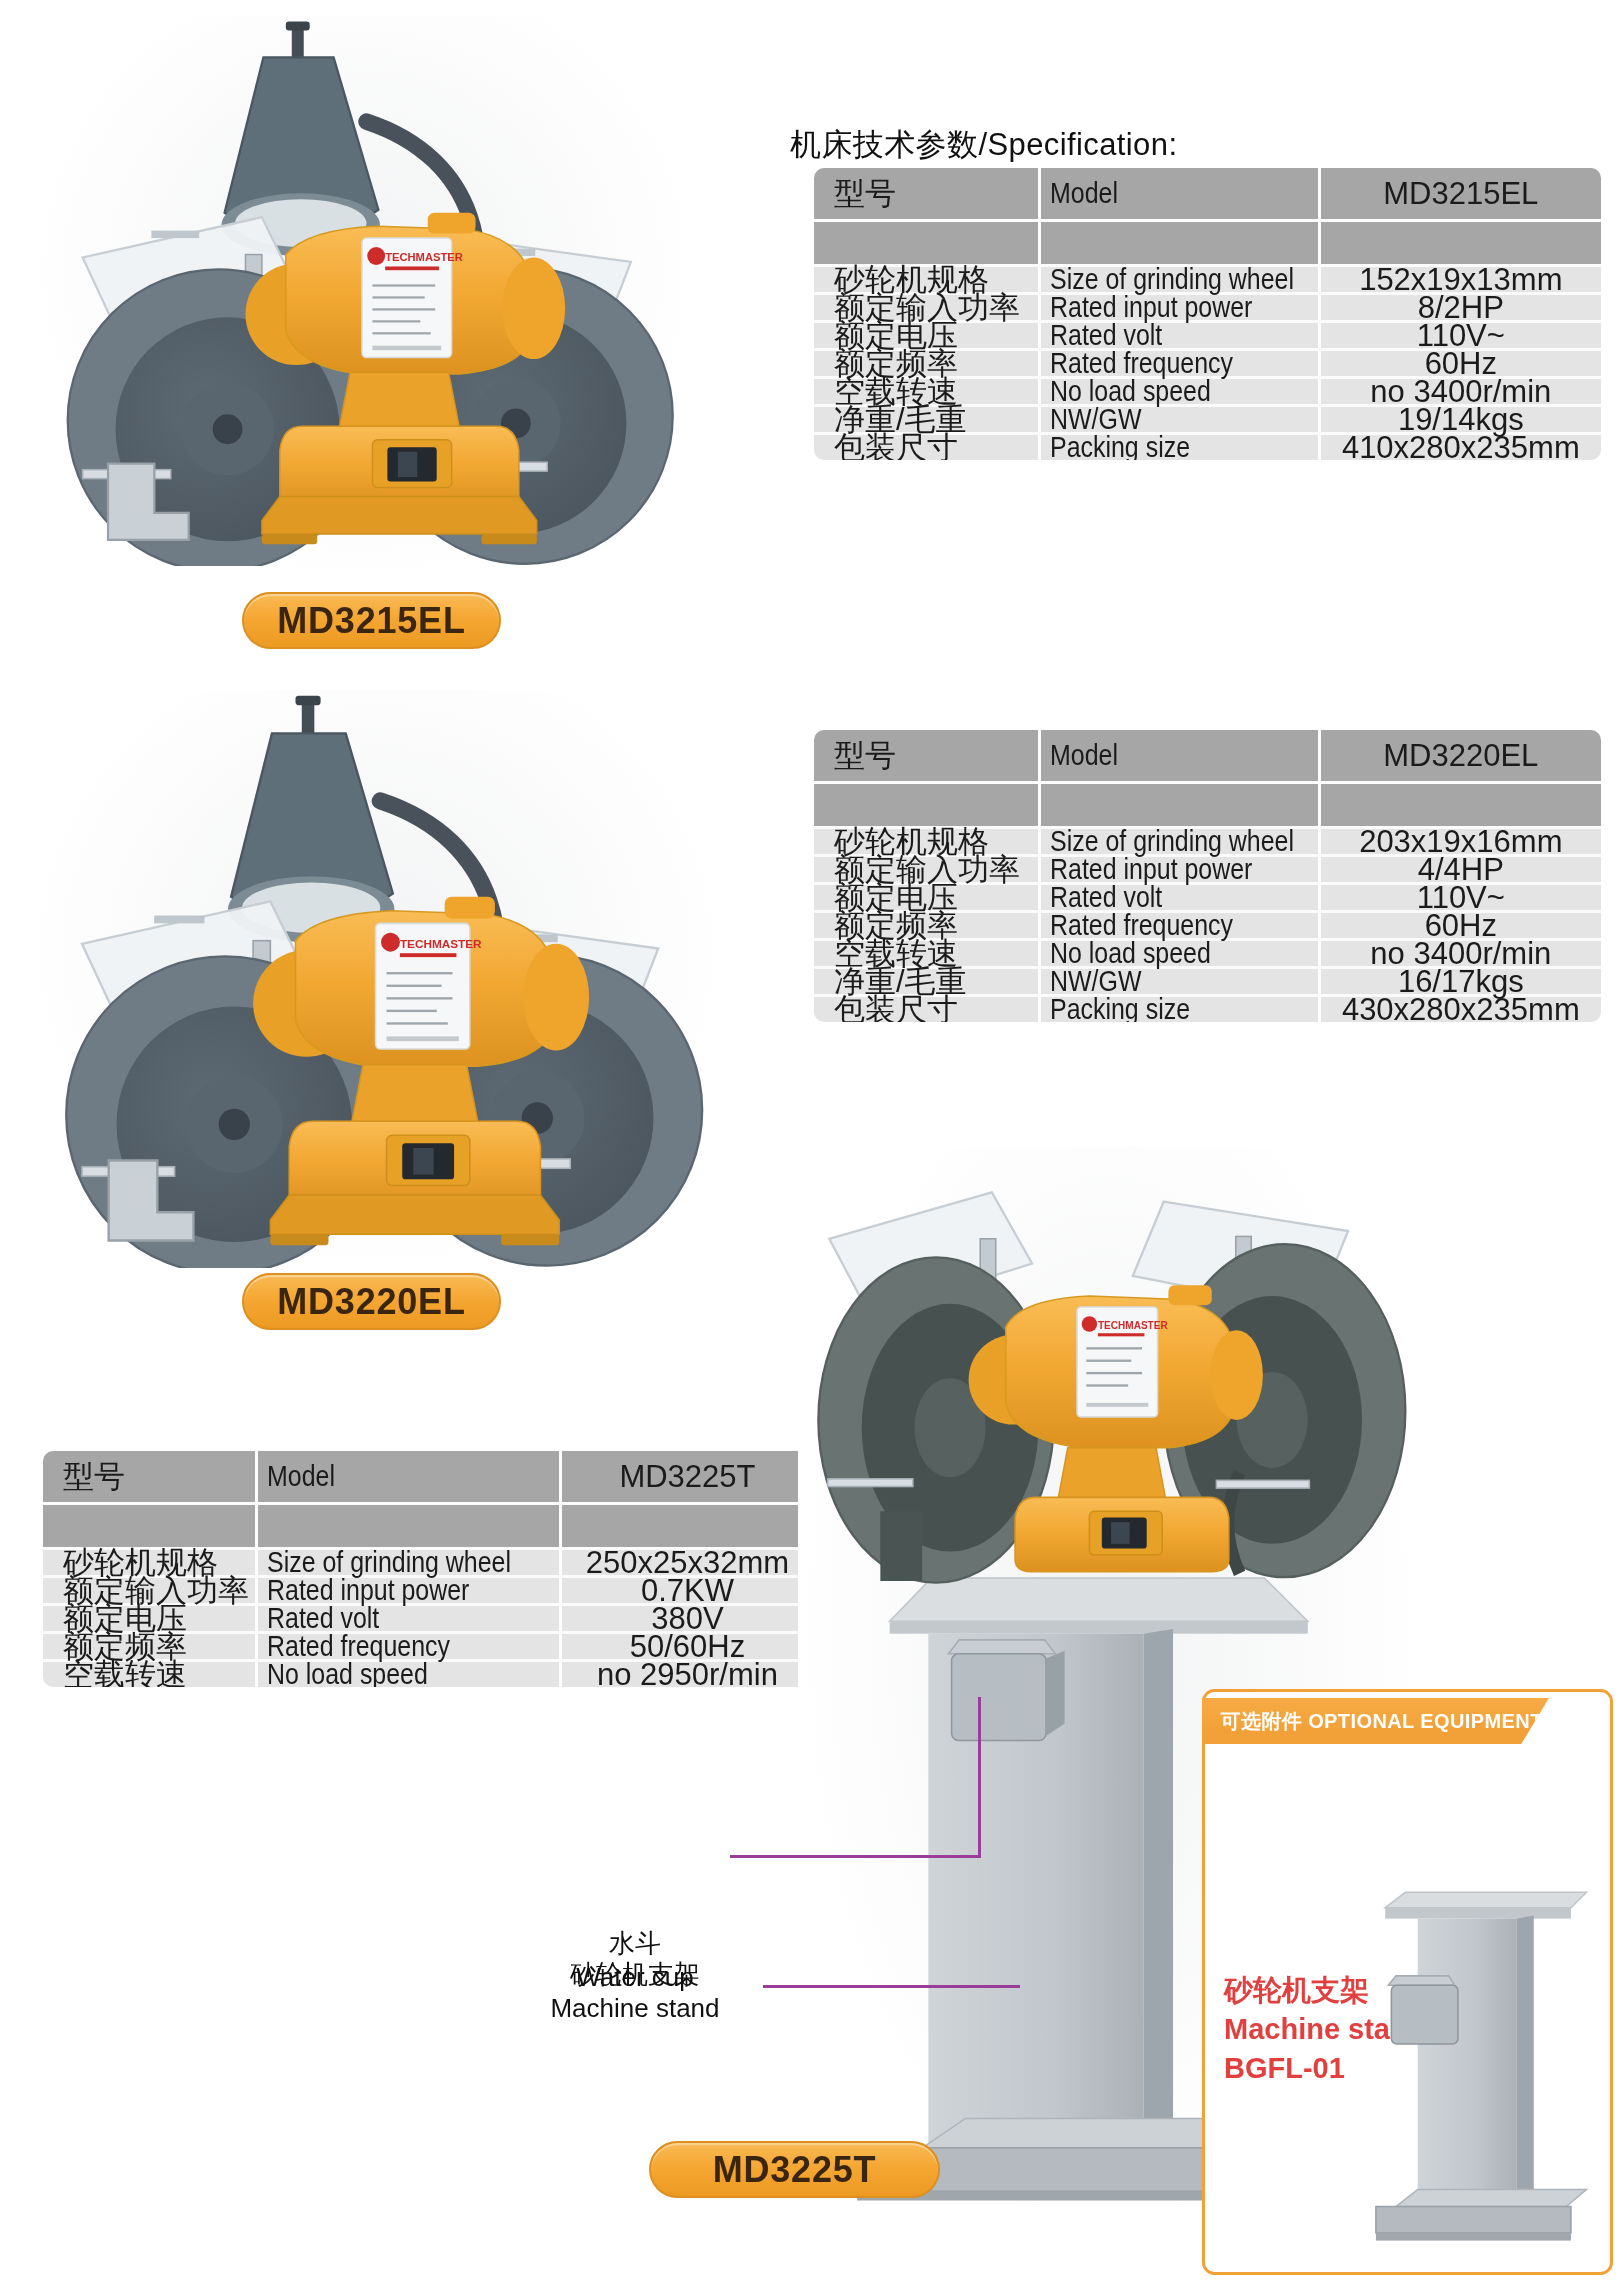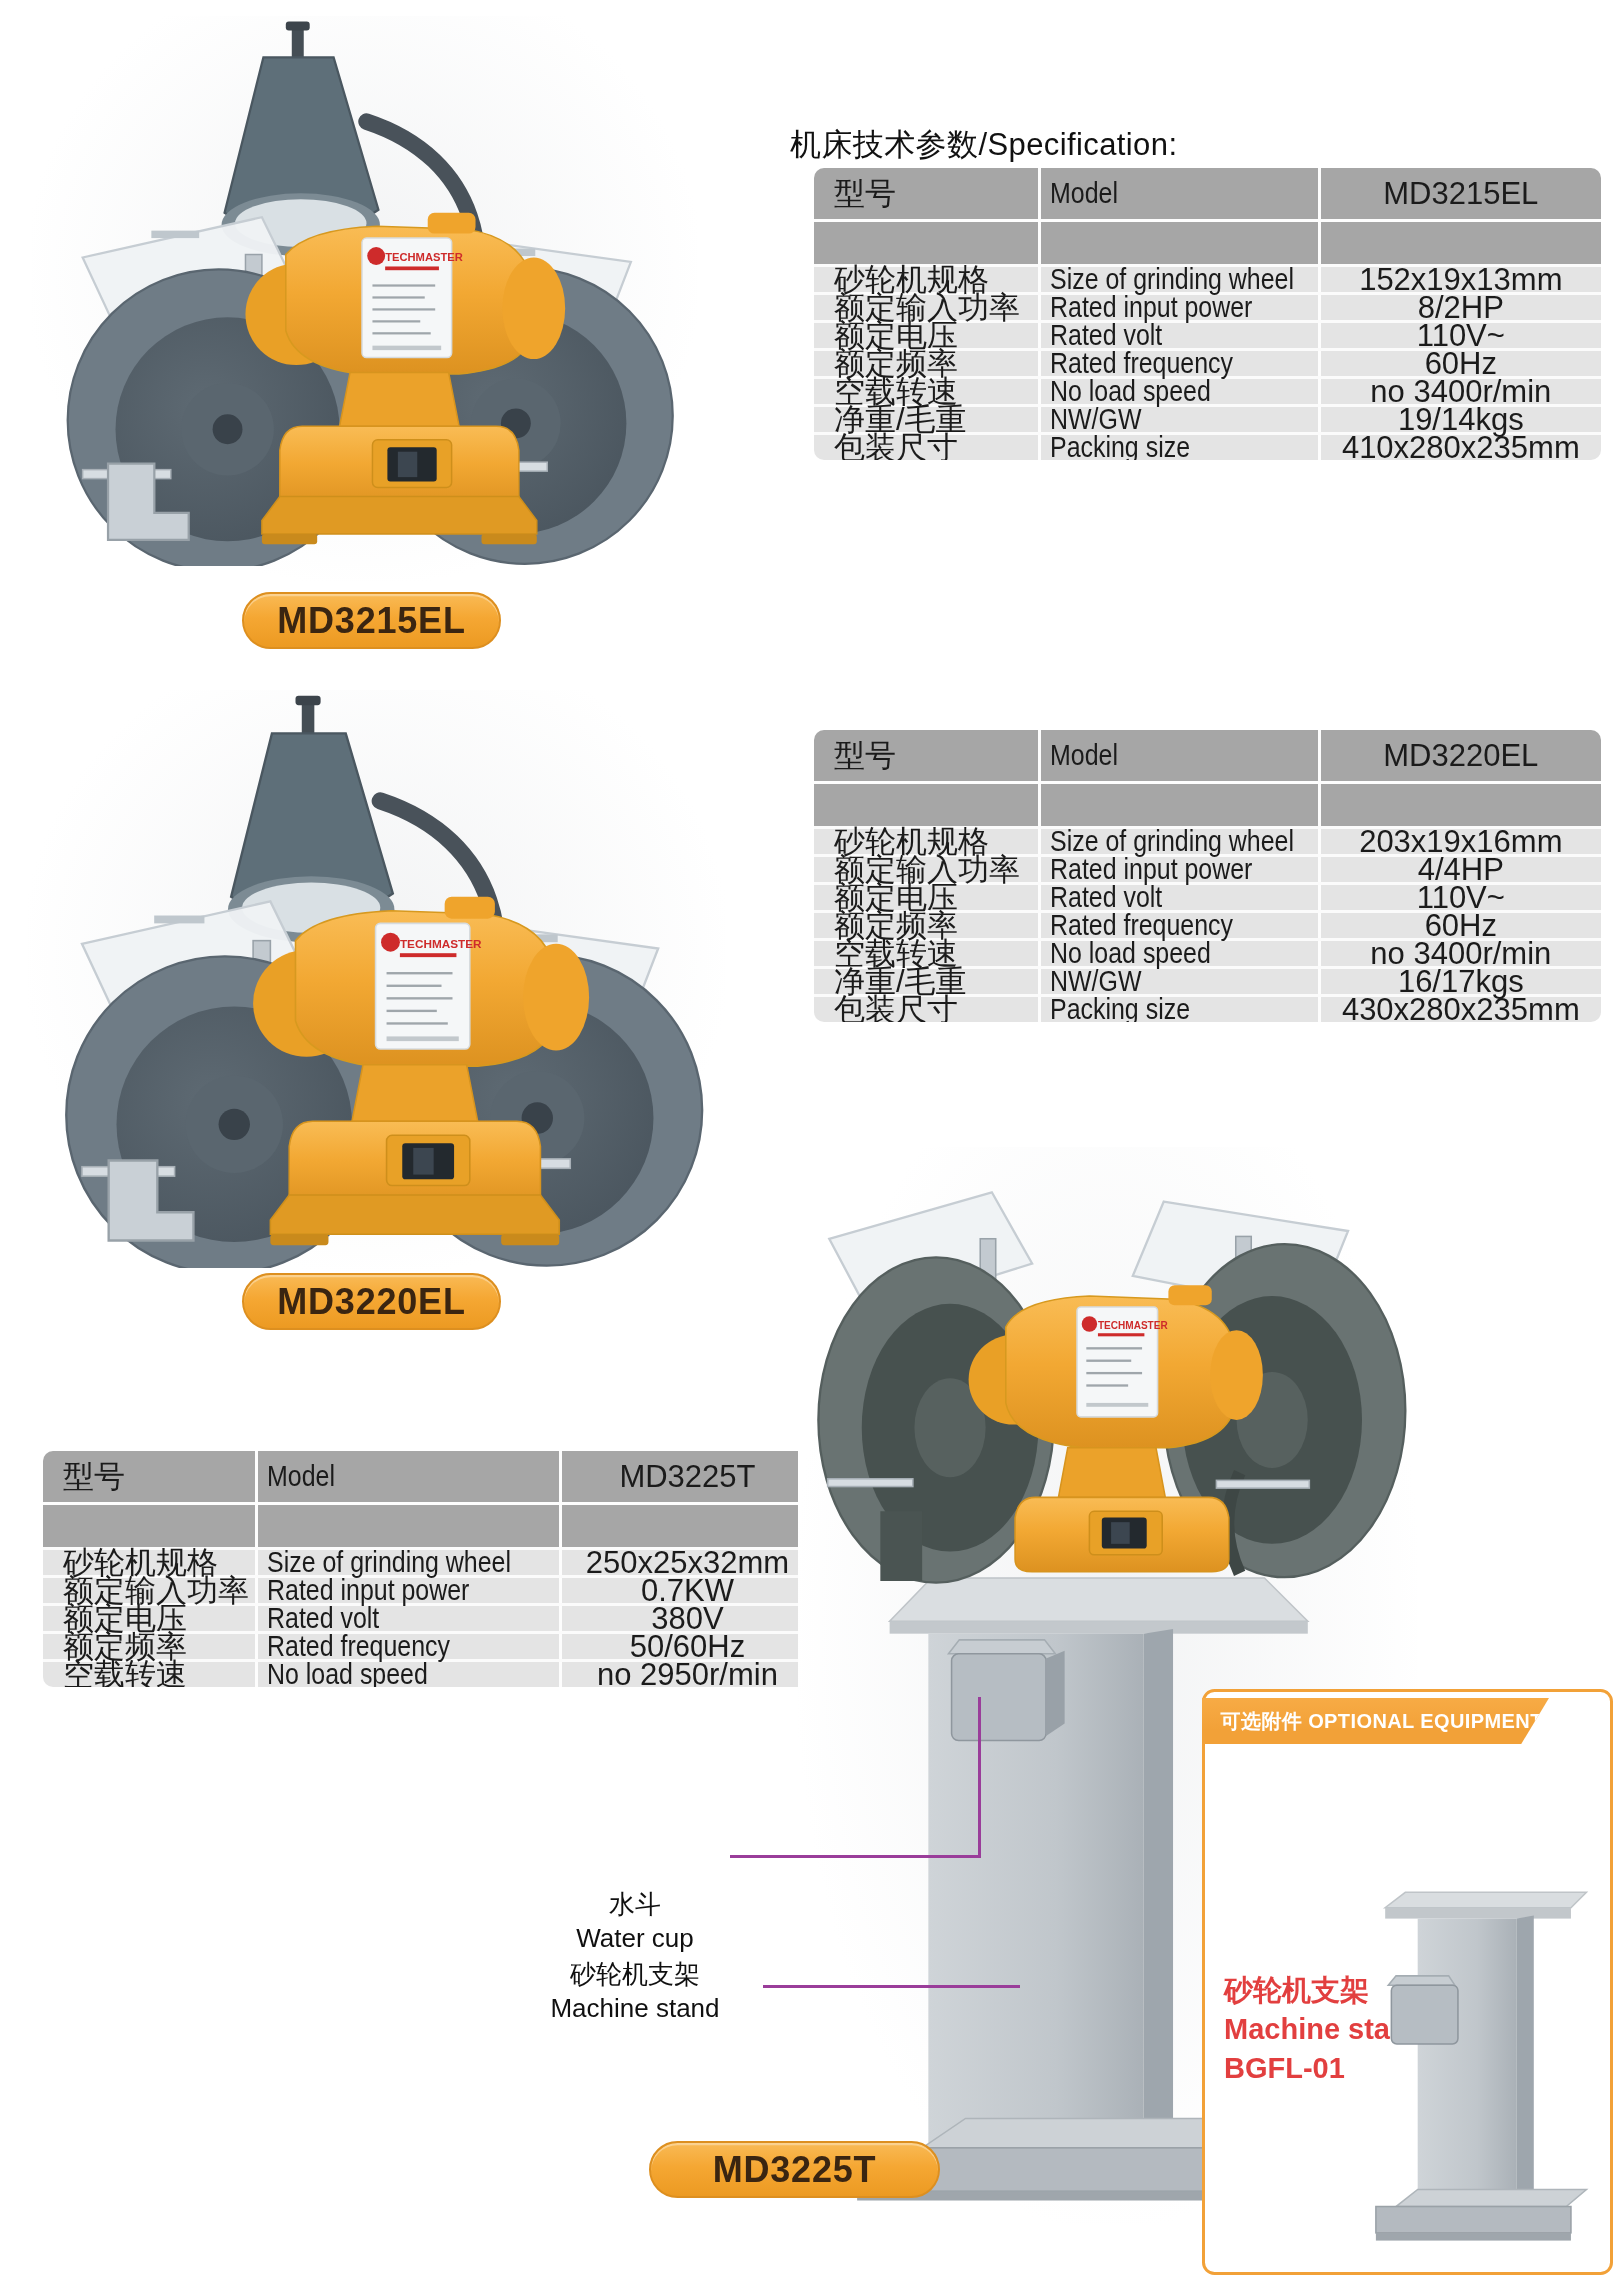--- a/index.html
+++ b/index.html
@@ -53,21 +53,21 @@
     box-shadow: inset 0 2.3px 0 rgba(255,255,255,.35);
   }
   .badge.b1 { left: 242px; top: 592px;  width: 259px; }
   .badge.b2 { left: 242px; top: 1273px; width: 259px; }
   .badge.b3 { left: 649px; top: 2141px; width: 291px; }
 
   .callout {
     position: absolute; text-align: center;
     font-size: 26px; line-height: 34px; color: #101010;
   }
-  .callout.water { left: 542px; top: 1887px; width: 186px; }
+  .callout.water { left: 542px; top: 1926px; width: 186px; }
   .callout.stand { left: 511px; top: 1957px; width: 248px; }
   .leader { position: absolute; background: var(--leader_purple); }
   .leader.l1h { left: 730px;  top: 1855px; width: 251px; height: 3.1px; }
   .leader.l1v { left: 978px; top: 1697px; width: 3.1px;  height: 161px; }
   .leader.l2h { left: 763px;  top: 1985px; width: 257px; height: 3.1px; }
 
   .opt-box {
     position: absolute; left: 1202px; top: 1689px; width: 411px; height: 586px;
     border: 3.1px solid var(--accent_orange); border-radius: 12.4px; background: #fff;
   }

